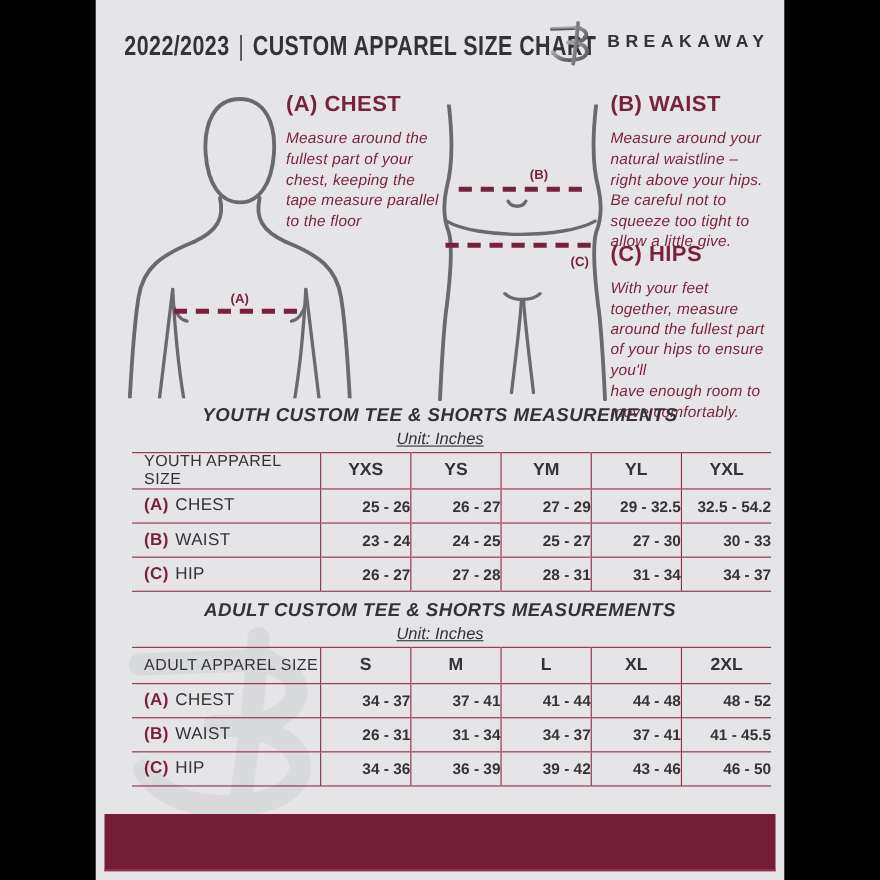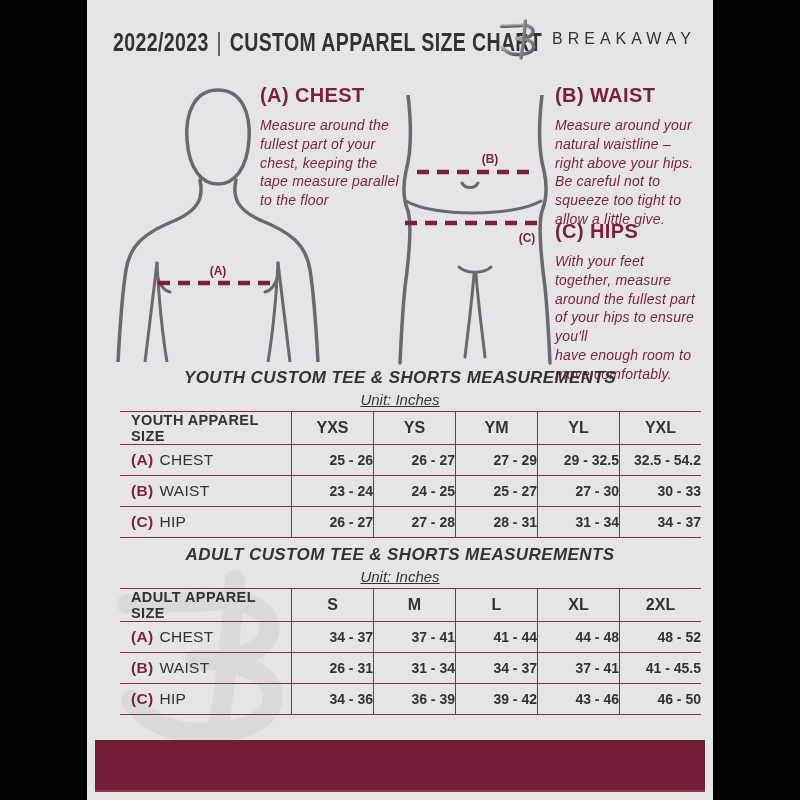--- a/index.html
+++ b/index.html
@@ -20,21 +20,21 @@
   
   .hdr-title {
     position:absolute; left:26px; top:28px; white-space:nowrap;
     font-size:25px; font-weight:bold; color:var(--text-dark,#2e2e30);
     transform:scaleX(0.78); transform-origin:left center; letter-spacing:.5px;
   }
   .hdr-title .divider { font-weight:normal; color:#4a4a4c; padding:0 10px; }
   .brand-group { position:absolute; left:412px; top:14px; display:flex; align-items:center; gap:9px; }
   .logo-mark { width:44px; height:50px; }
   .brand-name {
-    font-size:16px; font-weight:normal; letter-spacing:5px;
+    font-size:16px; font-weight:bold; letter-spacing:5px;
     color:var(--text-dark,#2e2e30); white-space:nowrap;
   }
 
   
   .fig { position:absolute; pointer-events:none; }
   .fig path { fill:none; stroke:var(--figure-gray,#6a6a6e); stroke-width:3.5; stroke-linecap:round; }
   .fig path.thin { stroke-width:3; }
   .fig path.dash {
     stroke:var(--maroon-text,#7b1f3e); stroke-width:4.5;
     stroke-dasharray:12 8; stroke-linecap:butt;
@@ -75,21 +75,21 @@
     position:absolute; left:33px; width:565px;
     border-collapse:collapse; table-layout:fixed;
   }
   .tbl-youth { top:411px; }
   .tbl-adult { top:588px; }
   .size-table thead tr { border-top:1.5px solid var(--table-border,#8e2b49); border-bottom:1.5px solid var(--table-border,#8e2b49); height:33px; }
   .size-table tbody tr { border-bottom:1.5px solid var(--table-border,#8e2b49); height:31px; }
   .size-table th, .size-table td { border-left:1.5px solid var(--table-border,#8e2b49); padding:0; }
   .size-table th:first-child, .size-table td:first-child { border-left:none; width:160px; text-align:left; padding-left:11px; }
   .size-table th.col-size { font-size:16px; font-weight:bold; color:var(--text-dark,#343436); width:81px; }
-  .size-table th.col-label { font-size:14.5px; font-weight:bold; letter-spacing:.4px; color:var(--text-dark,#3a3a3c); }
+  .size-table th.col-label { font-size:14.5px; font-weight:normal; letter-spacing:.4px; color:var(--text-dark,#3a3a3c); }
   .size-table td.col-val { font-size:14px; color:var(--text-dark,#343436); text-align:right;font-weight:bold; }
   .size-table td.col-rowlabel { font-size:15.5px; color:var(--text-dark,#3a3a3c); letter-spacing:.3px; }
   .size-table td.col-rowlabel .prefix { font-weight:bold; color:var(--maroon-text,#7b1f3e); margin-right:6px; }
 
   
   .watermark { position:absolute; left:28px; top:552px; width:200px; height:220px; z-index:0; }
   .watermark path { fill:none; stroke:var(--watermark,#d9dadc); stroke-width:10; stroke-linecap:round; }
   .content-layer { position:absolute; inset:0; z-index:1; }
   .footer-bar {
     position:absolute; left:8px; top:740px; width:610px; height:50px;

